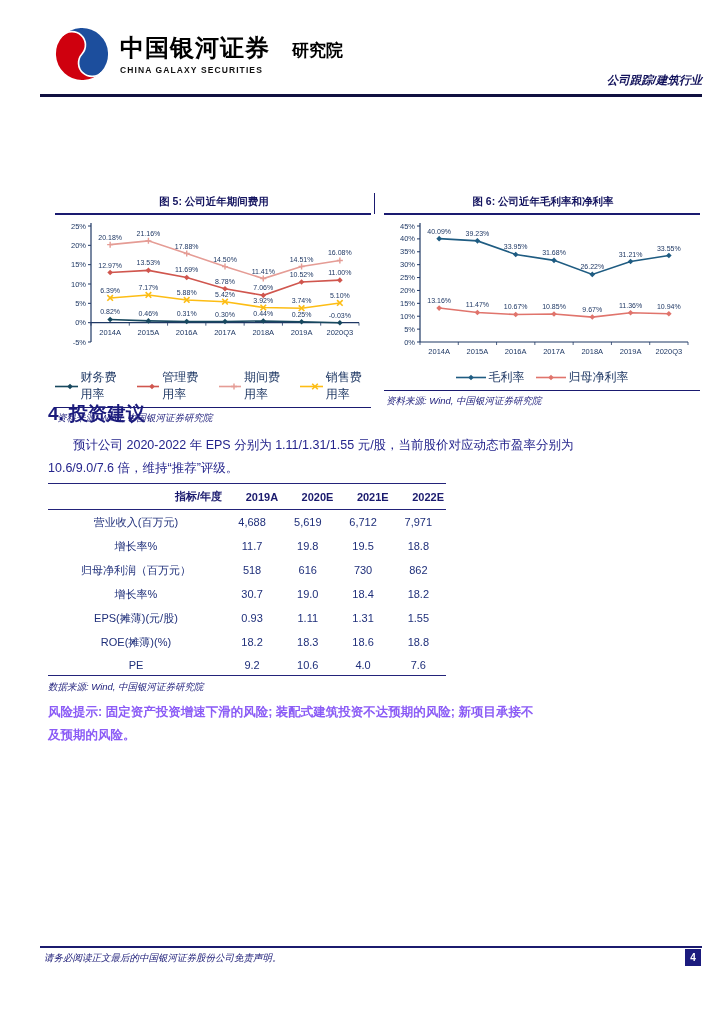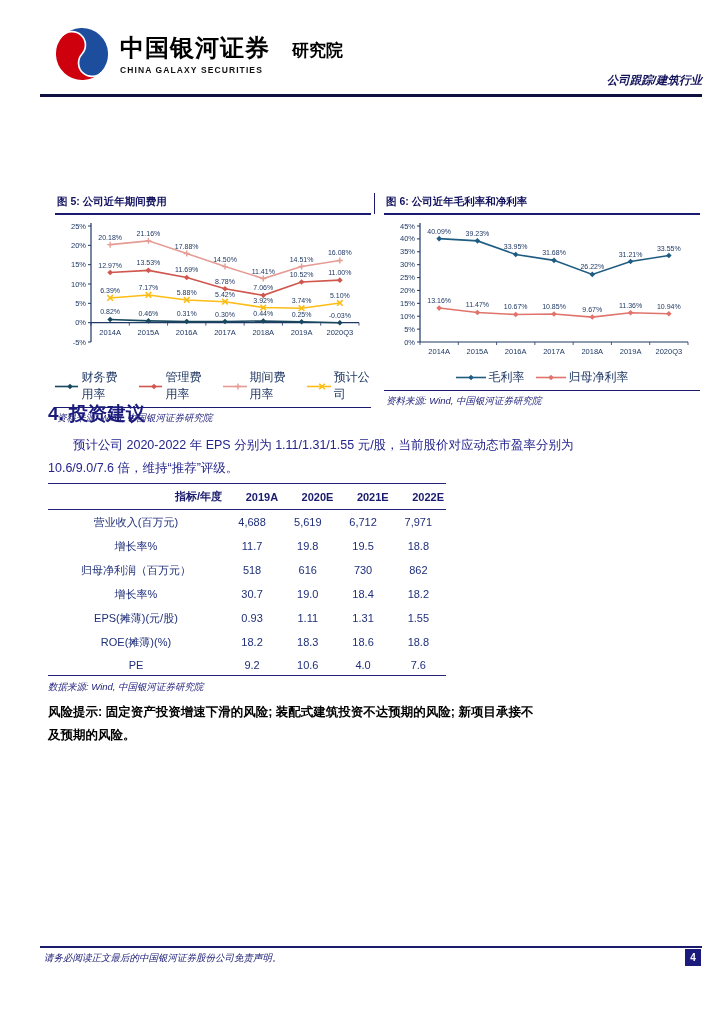--- a/index.html
+++ b/index.html
@@ -15,21 +15,21 @@
   .brand-cn { font-size:24px; font-weight:bold; color:#000; letter-spacing:1px; }
   .brand-suffix { font-size:17px; font-weight:bold; color:#000; margin-left:22px; }
   .brand-en { font-size:8.5px; font-weight:bold; color:#111; letter-spacing:1.1px; margin-top:1px; }
   .doc-type { margin-left:auto; align-self:flex-end; font-size:11.5px; font-weight:bold; font-style:italic; color:#13135c; padding-bottom:2px;margin-top:8px; }
   .header-rule { position:absolute; top:94px; left:40px; right:22px; height:2px; border-top:2px solid #101040; border-bottom:1px solid #101040; }
 
   
   .figures { position:absolute; top:193px; left:55px; width:645px; display:flex; gap:13px; }
   .figures .fig-divider { position:absolute; left:319px; top:0; height:21px; border-left:1.5px solid #1a1a70; }
   .figure { width:316px; }
-  .fig-title { font-size:10.5px; font-weight:bold; color:#12125e; padding:2px 0 4px 2px; border-bottom:2.5px solid #1a1a70; }
+  .fig-title { font-size:10.5px; font-weight:bold; color:#12125e; padding:2px 0 4px 2px; border-bottom:2.5px solid #1a1a70;text-align:center; }
   svg.chart { display:block; margin-top:3px; }
   svg.chart text { font-family:"Liberation Sans","DejaVu Sans",sans-serif; }
   .legend { display:flex; justify-content:center; align-items:center; gap:11px; font-size:12px; color:#1f3864; margin-top:1px; }
   .lg-item { display:inline-flex; align-items:center; gap:3px; }
   .fig-sep { border-top:1.5px solid #1a1a70; margin-top:4px; }
   .fig-source { font-size:9.5px; font-style:italic; color:#23237e; padding:4px 0 0 2px; }
 
   
   .section-heading { position:absolute; top:401px; left:48px; font-size:19px; font-weight:bold; color:#1b1b7c; }
   .paragraph { position:absolute; top:434px; left:48px; width:600px; font-size:12.5px; color:#24248c; line-height:1.85; }
@@ -39,21 +39,21 @@
   .fin-block { position:absolute; top:483px; left:48px; width:398px; }
   .fin-title { font-size:12px; font-weight:bold; color:#15156b; padding-bottom:4px; }
   table.fin { width:100%; border-collapse:collapse; font-size:11px; color:#1f2f7a; border-top:1.5px solid #23237a; }
   table.fin th { font-weight:bold; color:#1a1a6e; padding:5px 2px; border-bottom:1.5px solid #23237a; text-align:right; }
   table.fin td { text-align:center; padding:4.5px 2px; }
   table.fin tbody tr:last-child td { border-bottom:1.5px solid #23237a; }
   table.fin .rowlabel { }
   .fin-source { font-size:9.5px; font-style:italic; color:#23237e; margin-top:5px; }
 
   
-  .risk { position:absolute; top:701px; left:48px; width:545px; font-size:12.5px; font-weight:bold; color:#000000; line-height:1.8; }
+  .risk { position:absolute; top:701px; left:48px; width:545px; font-size:12.5px; font-weight:bold; color:#8b5cf6; line-height:1.8; }
 
   
   .footer-rule { position:absolute; top:946px; left:40px; right:22px; border-top:2px solid #1b1b6e; }
   .footer-text { position:absolute; top:952px; left:44px; font-size:9.5px; font-style:italic; color:#20207a; }
   .page-badge { position:absolute; top:949px; right:23px; background:#1b1b7e; color:#fff; font-size:10px; font-weight:bold; width:16px; height:17px; display:flex; align-items:center; justify-content:center; }
 </style>
 </head>
 <body>
 
 <div class="page">
@@ -196,21 +196,21 @@
               <line x1="0" y1="4.5" x2="30" y2="4.5" stroke="#e59c95" stroke-width="1.6"></line>
               <path d="M12 4.5H18M15 1.5V7.5" stroke="#e59c95" stroke-width="1.4" fill="none"></path>
             </svg>
             <span>期间费用率</span>
           </span>
           <span class="lg-item">
             <svg width="30" height="9">
               <line x1="0" y1="4.5" x2="30" y2="4.5" stroke="#fdbd14" stroke-width="1.6"></line>
               <path d="M12.2 1.7000000000000002L17.8 7.3M12.2 7.3L17.8 1.7000000000000002" stroke="#fdbd14" stroke-width="1.6" fill="none"></path>
             </svg>
-            <span>预计公司</span>
+            <span>销售费用率</span>
           </span>
         </div>
       <div class="fig-sep"></div>
       <div class="fig-source">资料来源: Wind, 中国银河证券研究院</div>
     </div>
 
     <div class="figure">
       <div class="fig-title">图 6: 公司近年毛利率和净利率</div>
       <svg class="chart" width="316" height="150">
           <text x="31" y="10.6" text-anchor="end" font-size="7.5" fill="#1f3864">45%</text>

